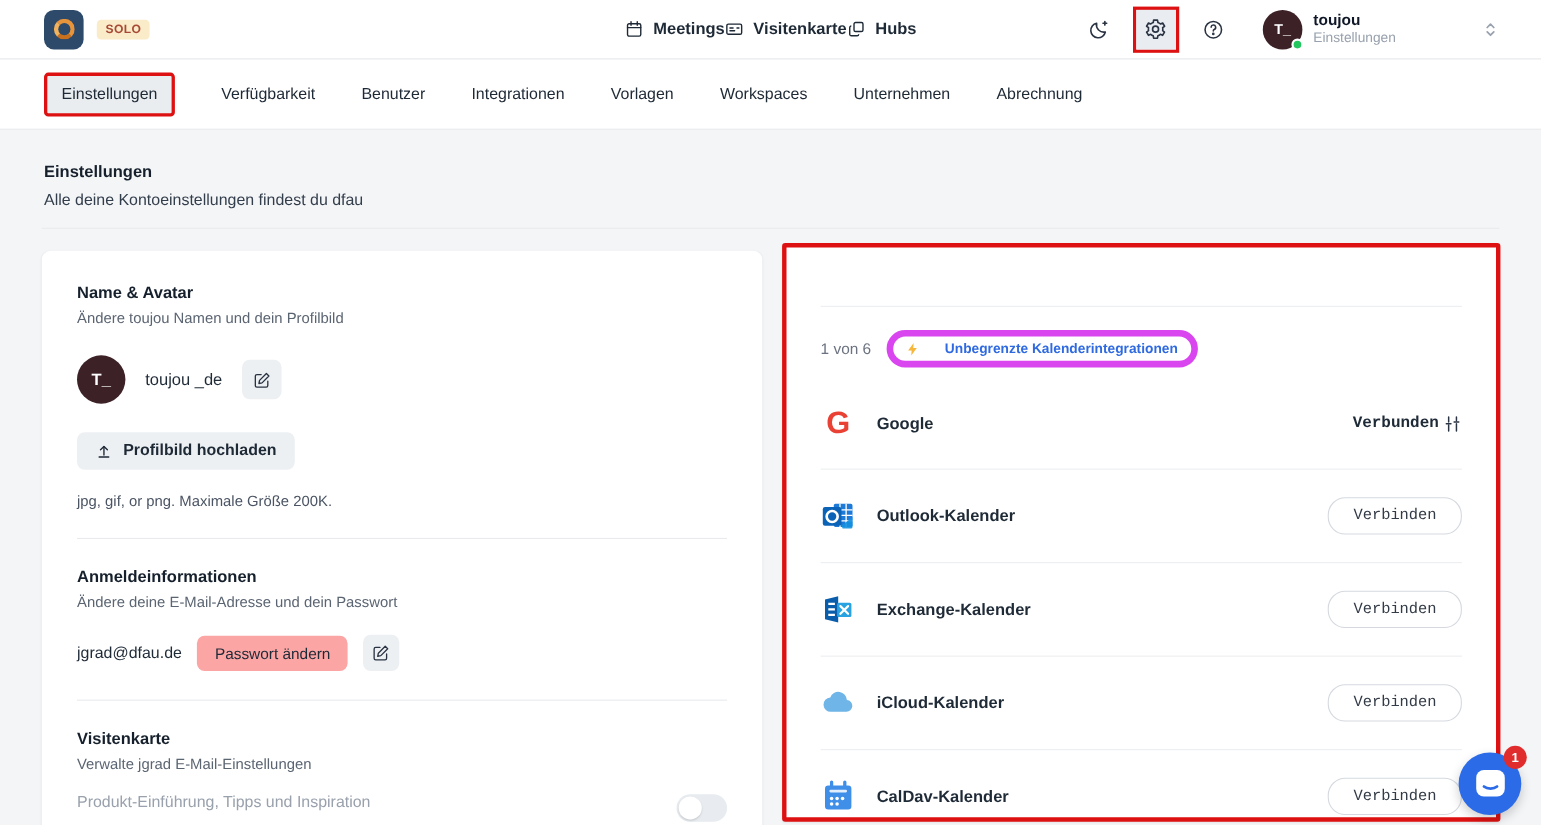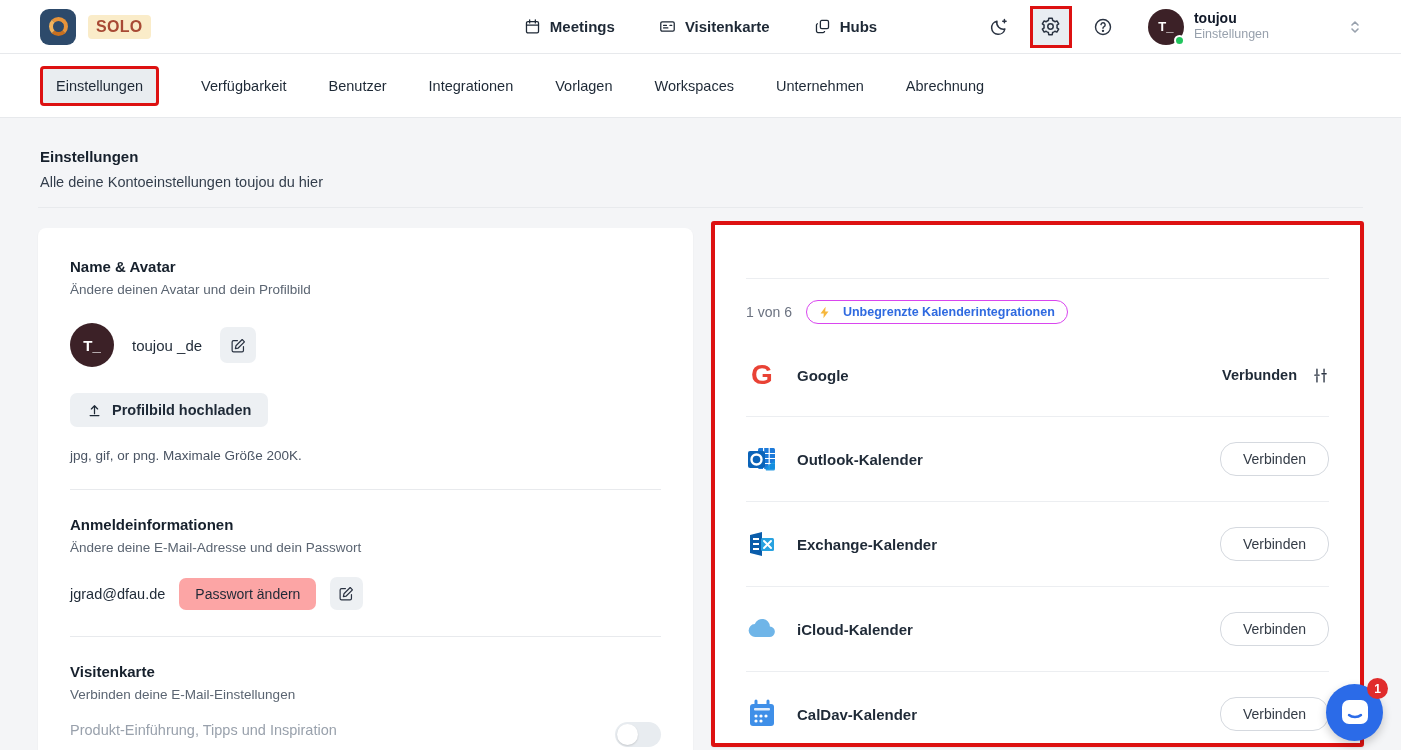--- a/index.html
+++ b/index.html
@@ -20,24 +20,24 @@
   .header-left { display:flex; align-items:center; gap:12px; flex:1; }
   .logo {
     width:36px; height:36px; border-radius:9px; background:#2d4a6b;
     display:flex; align-items:center; justify-content:center;
   }
   .logo-ring {
     width:19px; height:19px; border-radius:50%;
     border:4px solid #e8943a; border-bottom-color:#c9701f; border-left-color:#f2b35c;
   }
   .plan-badge {
-    background:#faecc9; color:#a84a35; font-size:16px; font-weight:700;
+    background:#faecc9; color:#a84a35; font-size:11px; font-weight:700;
     padding:3px 8px; border-radius:4px; letter-spacing:.3px;
   }
-  .main-nav { display:flex; align-items:center; gap:44px; }
+  .main-nav { display:flex; align-items:center; }
   .nav-item { display:flex; align-items:center; gap:9px; font-size:15px; font-weight:600; color:#1e2936; cursor:pointer; }
   .nav-item svg { width:17px; height:17px; stroke:#1e2936; }
   .header-right { display:flex; align-items:center; gap:14px; flex:1; justify-content:flex-end; }
   .icon-btn { width:34px; height:34px; display:flex; align-items:center; justify-content:center; color:#2a3342; }
   .icon-btn svg { width:20px; height:20px; stroke:#2a3342; }
   .gear-annotation {
     border:3px solid #dd1111; display:flex; align-items:center; justify-content:center;
   }
   .gear-box { width:36px; height:36px; background:#e9edf2; display:flex; align-items:center; justify-content:center; }
   .gear-box svg { width:21px; height:21px; stroke:#2a3342; }
@@ -114,31 +114,31 @@
 
   
   .avail-btn { display:inline-flex; align-items:center; gap:10px; background:#fff;
       border:1px solid #d9dee4; border-radius:8px; padding:9px 16px;
       font-family:inherit; font-size:14.5px; font-weight:600; color:#16202c; cursor:pointer;
       box-shadow:0 1px 1px rgba(16,24,40,.04); }
   .avail-btn svg { width:16px; height:16px; }
   .cal-hr { border-bottom:1px solid #eceef1; margin-top:25px; }
   .quota-row { display:flex; align-items:center; gap:14px; margin-top:21px; }
   .quota-count { font-size:14px; color:#6b7280; }
-  .quota-badge { display:inline-flex; align-items:flex-end; gap:13px; border:1px solid #d946ef;
+  .quota-badge { display:inline-flex; align-items:flex-end; gap:24px; border:6px solid #d946ef;
       border-radius:999px; padding:4px 12px; cursor:pointer; }
   .quota-badge svg { width:11px; height:13px; }
   .quota-badge span { font-size:12.5px; font-weight:600; color:#2f6ae0; }
 
   .integrations { margin-top:10px; }
   .int-row { display:flex; align-items:center; padding:25px 0; border-bottom:1px solid #eceef1; }
   .int-row:last-child { border-bottom:none; }
   .int-icon { width:32px; height:32px; display:flex; align-items:center; justify-content:center; margin-right:19px; }
   .int-name { font-size:15px; font-weight:600; color:#1f2a37; }
-  .int-right { margin-left:auto; display:flex; align-items:center; gap:15px; }
+  .int-right { margin-left:auto; display:flex; align-items:center; gap:4px;font-family:Liberation Mono, monospace; }
   .int-status { font-size:14.5px; font-weight:700; color:#1f2a37; }
   .int-right .sliders-wrap svg { width:17px; height:17px; stroke:#2a3342; cursor:pointer; }
   .connect-btn { background:#fff; border:1px solid #d5d9df; border-radius:16px; padding:8px 22px;
       font-family:inherit; font-size:14px; color:#333b46; cursor:pointer; }
   .g-glyph { font-size:28px; font-weight:700; color:#e94235; font-family:"Liberation Sans",sans-serif; line-height:1; }
 
   
   .chat-launcher { position:absolute; right:18px; bottom:9px; width:57px; height:57px;
       border-radius:50%; background:#2b6be8; display:flex; align-items:center; justify-content:center;
       box-shadow:0 4px 10px rgba(0,0,0,.2); cursor:pointer; z-index:10; }
@@ -234,27 +234,27 @@
     <div class="tab">Benutzer</div>
     <div class="tab">Integrationen</div>
     <div class="tab">Vorlagen</div>
     <div class="tab">Workspaces</div>
     <div class="tab">Unternehmen</div>
     <div class="tab">Abrechnung</div>
   </div>
 
 <div class="page-head">
   <div class="page-title">Einstellungen</div>
-  <div class="page-subtitle">Alle deine Kontoeinstellungen toujou du hier</div>
+  <div class="page-subtitle">Alle deine Kontoeinstellungen findest du dfau</div>
   <div class="page-divider"></div>
 </div>
 
 <div class="card profile-card">
   <div class="section-title">Name &amp; Avatar</div>
-  <div class="section-sub">Ändere deinen Avatar und dein Profilbild</div>
+  <div class="section-sub">Ändere toujou Namen und dein Profilbild</div>
 
   <div class="avatar-row">
     <div class="avatar-lg">T_</div>
     <span class="display-name">toujou _de</span>
     <button class="sq-btn">
       <svg viewBox="0 0 24 24" fill="none" stroke-width="1.7" stroke-linecap="round" stroke-linejoin="round">
         <path d="M19 13.5V19a2 2 0 0 1-2 2H5a2 2 0 0 1-2-2V7a2 2 0 0 1 2-2h5.5"></path>
         <path d="M17.2 3.6l3.2 3.2-8.8 8.8-4 .8.8-4 8.8-8.8z"></path>
       </svg>
     </button>
@@ -282,21 +282,21 @@
       <svg viewBox="0 0 24 24" fill="none" stroke-width="1.7" stroke-linecap="round" stroke-linejoin="round">
         <path d="M19 13.5V19a2 2 0 0 1-2 2H5a2 2 0 0 1-2-2V7a2 2 0 0 1 2-2h5.5"></path>
         <path d="M17.2 3.6l3.2 3.2-8.8 8.8-4 .8.8-4 8.8-8.8z"></path>
       </svg>
     </button>
   </div>
 
   <div class="hr"></div>
 
   <div class="section-title" style="margin-top:26px">Visitenkarte</div>
-  <div class="section-sub">Verbinden deine E-Mail-Einstellungen</div>
+  <div class="section-sub">Verwalte jgrad E-Mail-Einstellungen</div>
 
   <div class="toggle-row">
     <span class="toggle-label">Produkt-Einführung, Tipps und Inspiration</span>
     <div class="toggle">
       <div class="knob"></div>
     </div>
   </div>
 </div>
 
 <div class="cal-annotation">

